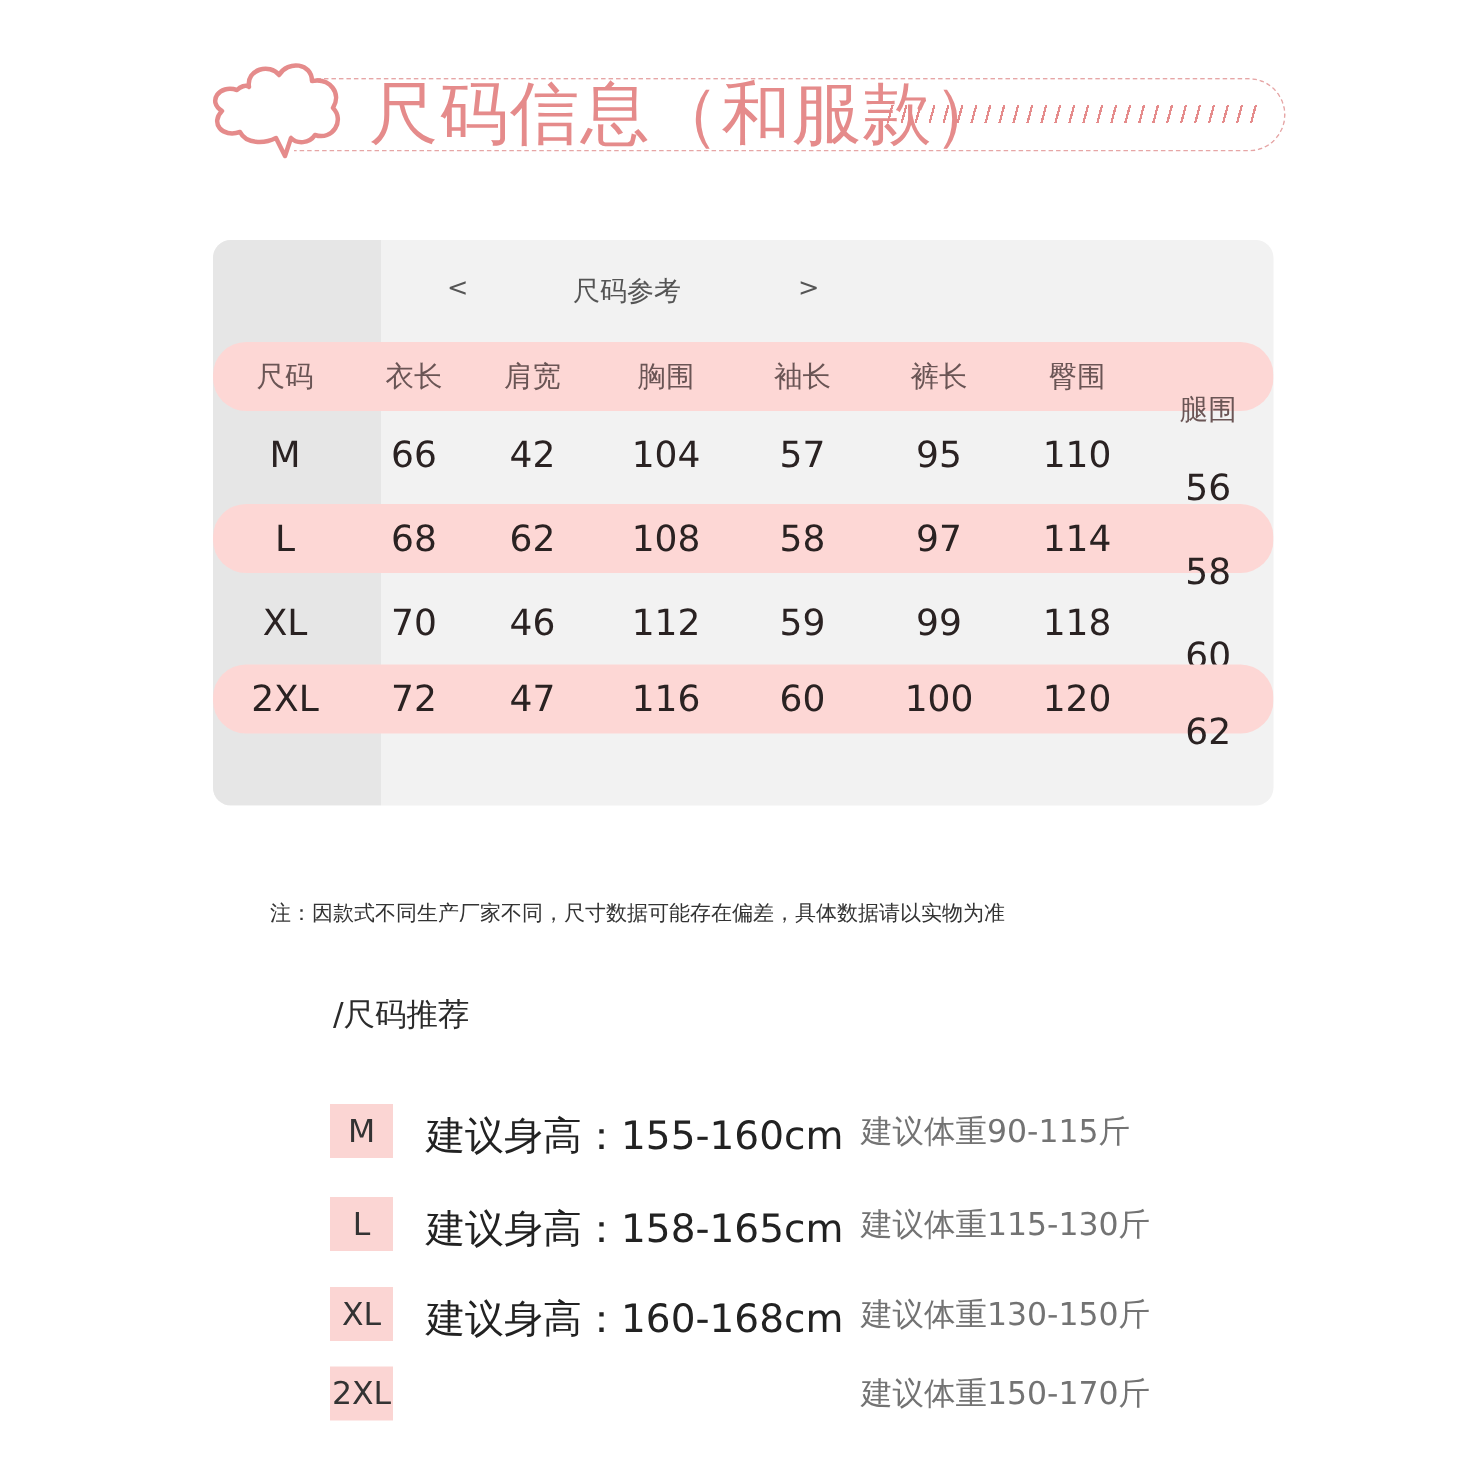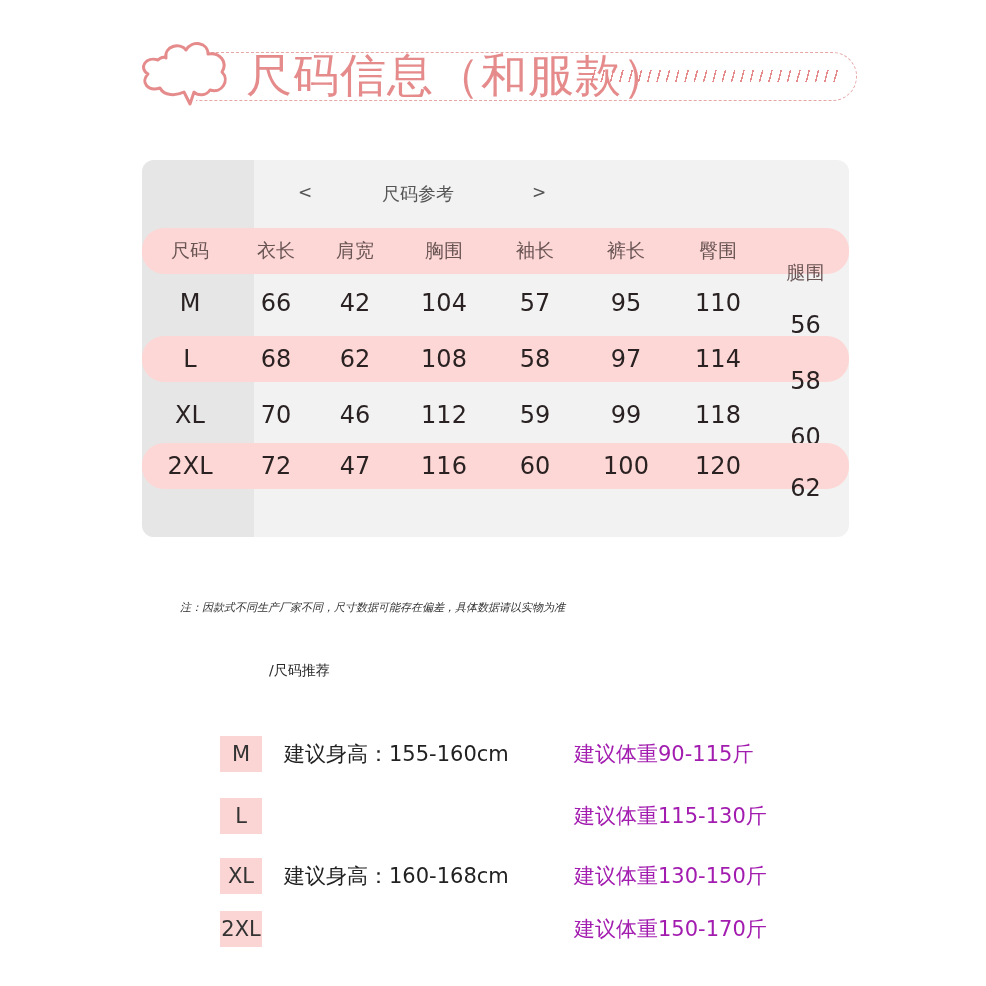--- a/index.html
+++ b/index.html
@@ -42,29 +42,29 @@
   .row {
     position:absolute; left:0; width:707px; display:flex; align-items:center;border-radius:22px;
   }
   .row.pink { background:#fdd7d5; }
   .row .cell { text-align:center; flex:none; }
   .row.header .cell { font-size:19px; color:#6a5555; }
   .row.data .cell { font-size:24px; color:#2a2222; }
   .c0{width:96px;} .c1{width:76px;} .c2{width:82px;} .c3{width:96px;}
   .c4{width:86px;} .c5{width:96px;} .c6{width:88px;} .c7{width:87px;margin-top:44px;}
   
-  .note { position:absolute; left:180px; top:600px; font-size:11px; color:#333;font-style:italic; }
-  .rec-title { position:absolute; left:222px; top:662px; font-size:14px; color:#2b2b2b;margin-left:47px; }
+  .note { position:absolute; left:180px; top:600px; font-size:14px; color:#333; }
+  .rec-title { position:absolute; left:222px; top:662px; font-size:21px; color:#2b2b2b; }
   .rec-row { position:absolute; left:220px; height:40px; width:600px; }
   .rec-badge {
     position:absolute; left:0; top:0; width:42px; height:36px;
     background:#fbd5d3; color:#333; font-size:21px; line-height:36px; text-align:center;
   }
-  .rec-height { position:absolute; left:64px; top:4px; font-size:21px; color:#222; }
-  .rec-weight { position:absolute; left:354px; top:4px; font-size:21px; color:#a21caf; }
+  .rec-height { position:absolute; left:64px; top:4px; font-size:26px; color:#222; }
+  .rec-weight { position:absolute; left:354px; top:4px; font-size:21px; color:#737373; }
 </style>
 </head>
 <body>
 
 <div class="banner">
   <div class="banner-frame"></div>
   <svg class="banner-cloud" viewBox="0 0 100 72">
     <path d="M30 20 C28 8 44 4 50 12 C56 2 72 4 72 16 C84 14 92 24 86 34 C94 42 86 56 74 52 C70 58 62 58 58 54 L54 66 L48 54 C40 58 28 58 24 50 C12 54 4 44 12 36 C2 30 10 18 22 22 C24 20 28 18 30 20 Z" fill="#ffffff" stroke="#e58b8b" stroke-width="3" stroke-linejoin="round"></path>
   </svg>
   <div class="banner-title">尺码信息（和服款）</div>
@@ -139,20 +139,21 @@
 
 <div class="rec-title">/尺码推荐</div>
 
 <div class="rec-row" style="top:736px;">
   <div class="rec-badge">M</div>
   <div class="rec-height">建议身高：155-160cm</div>
   <div class="rec-weight">建议体重90-115斤</div>
 </div>
 <div class="rec-row" style="top:798px;">
   <div class="rec-badge">L</div>
+  <div class="rec-height">建议身高：158-165cm</div>
   <div class="rec-weight">建议体重115-130斤</div>
 </div>
 <div class="rec-row" style="top:858px;">
   <div class="rec-badge">XL</div>
   <div class="rec-height">建议身高：160-168cm</div>
   <div class="rec-weight">建议体重130-150斤</div>
 </div>
 <div class="rec-row" style="top:911px;">
   <div class="rec-badge">2XL</div>
   <div class="rec-weight">建议体重150-170斤</div>

